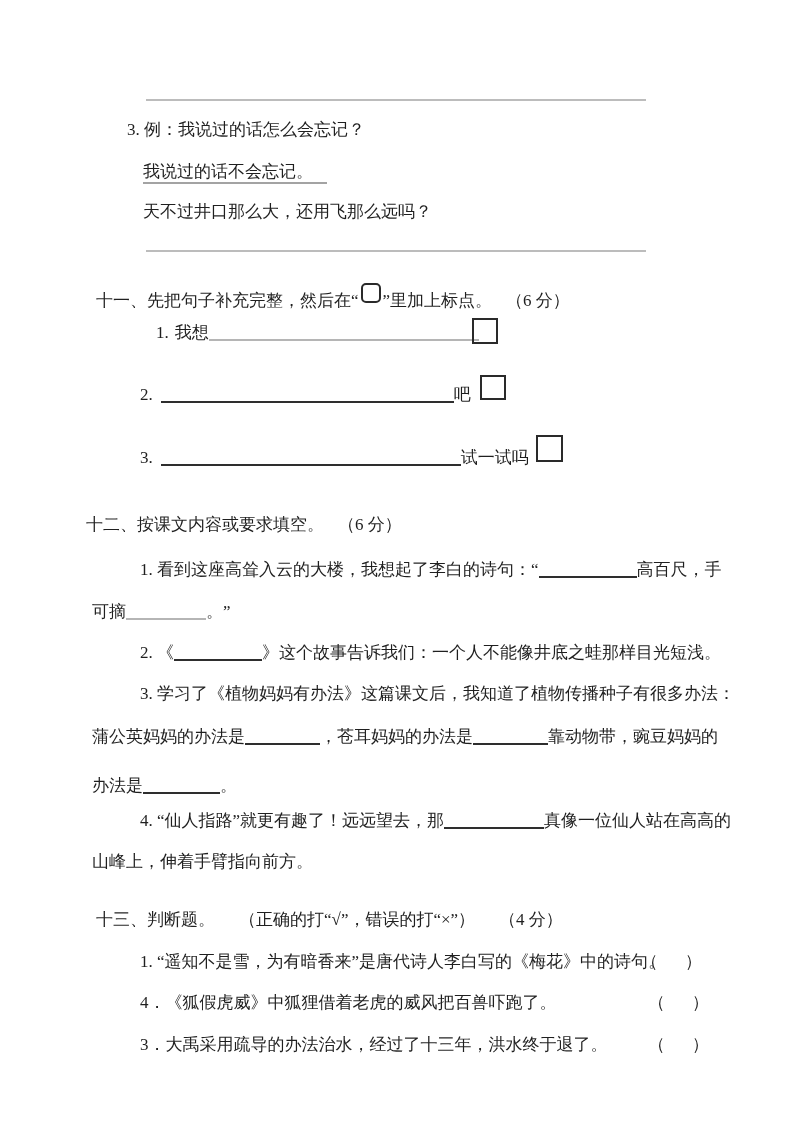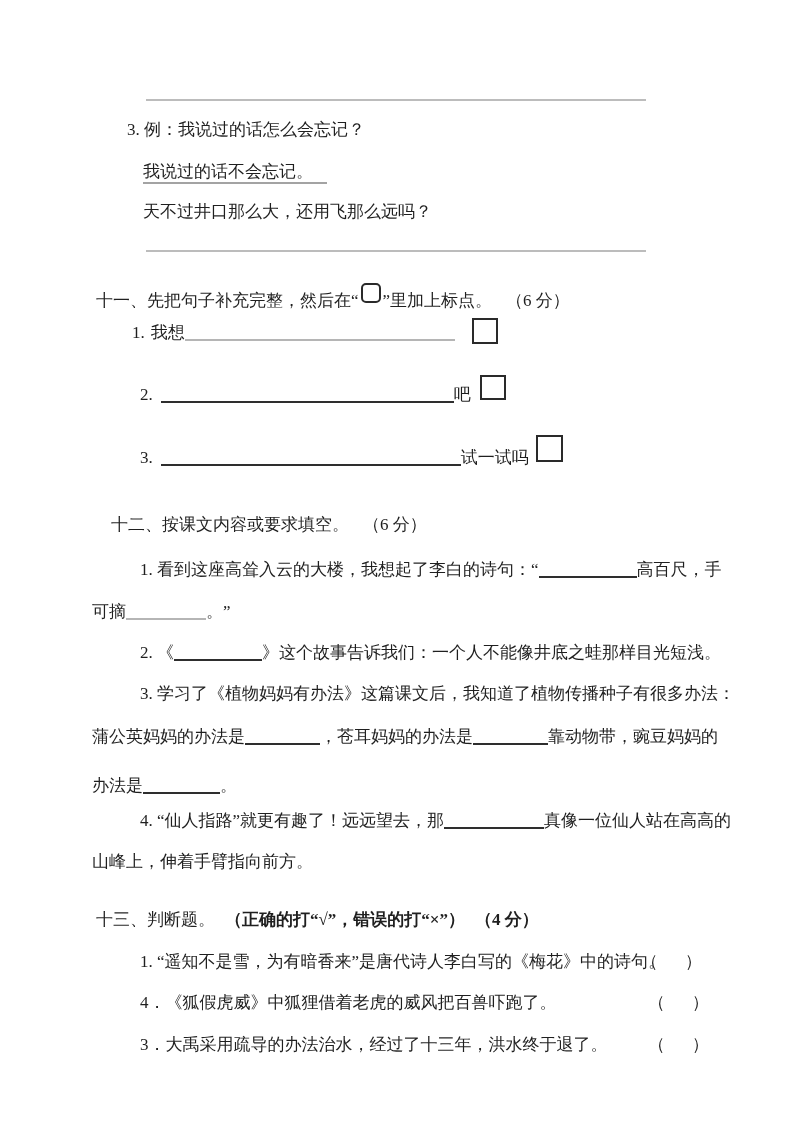--- a/index.html
+++ b/index.html
@@ -45,21 +45,21 @@
   .round-box{
     display:inline-block;
     width:20px;height:20px;
     border:2px solid #2a2a2a;
     border-radius:5px;
     vertical-align:3px;
     margin:0 2px;
     box-sizing:border-box;
   }
   .score{margin-left:14px;margin-top:21px;}
-  .crit{margin-left:10px;font-weight:bold;}
+  .crit{margin-left:24px;}
   .num-gap{display:inline-block;width:6px;}
   .paren-group{position:absolute;font-size:17px;line-height:22px;}
   .paren-spacer{display:inline-block;width:27px;}
 </style>
 </head>
 <body>
 
 <div id="page">
 
   <div class="divider" style="left:146px;top:99px;width:500px;"></div>
@@ -69,36 +69,36 @@
     <span class="ans-underline">我说过的话不会忘记。</span>
   </div>
   <div class="line" style="left:143px;top:201px;text-align:center;">天不过井口那么大，还用飞那么远吗？</div>
 
   <div class="divider" style="left:146px;top:250px;width:500px;"></div>
 
   <div class="line" style="left:96px;top:283px;">
     <span>十一、先把句子补充完整，然后在“</span><span class="round-box"></span><span>”里加上标点。</span><span class="score">（6 分）</span>
   </div>
 
-  <div class="line" style="left:132px;top:322px;">
+  <div class="line" style="left:156px;top:322px;">
     <span>1.</span><span class="num-gap"></span><span>我想</span><span class="blank gray" style="width:270px;"></span>
   </div>
   <div class="sq-box" style="left:472px;top:318px;width:26px;height:26px;"></div>
 
   <div class="line" style="left:140px;top:384px;">
     <span>2.</span><span class="blank" style="width:293px;margin-left:8px;"></span><span>吧</span>
   </div>
   <div class="sq-box" style="left:480px;top:375px;width:26px;height:25px;"></div>
 
   <div class="line" style="left:140px;top:447px;">
     <span>3.</span><span class="blank" style="width:300px;margin-left:8px;"></span><span>试一试吗</span>
   </div>
   <div class="sq-box" style="left:536px;top:435px;width:27px;height:27px;"></div>
 
-  <div class="line" style="left:111px;top:514px;">
+  <div class="line" style="left:86px;top:514px;">
     <span>十二、按课文内容或要求填空。</span><span class="score">（6 分）</span>
   </div>
 
   <div class="line" style="left:140px;top:559px;">
     <span>1. 看到这座高耸入云的大楼，我想起了李白的诗句：“</span><span class="blank" style="width:98px;"></span><span>高百尺，手</span>
   </div>
   <div class="line" style="left:92px;top:601px;">
     <span>可摘</span><span class="blank gray" style="width:80px;"></span><span>。”</span>
   </div>
 

